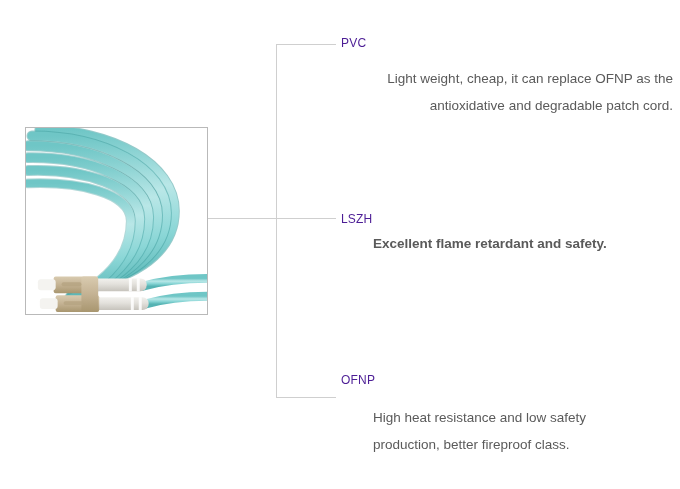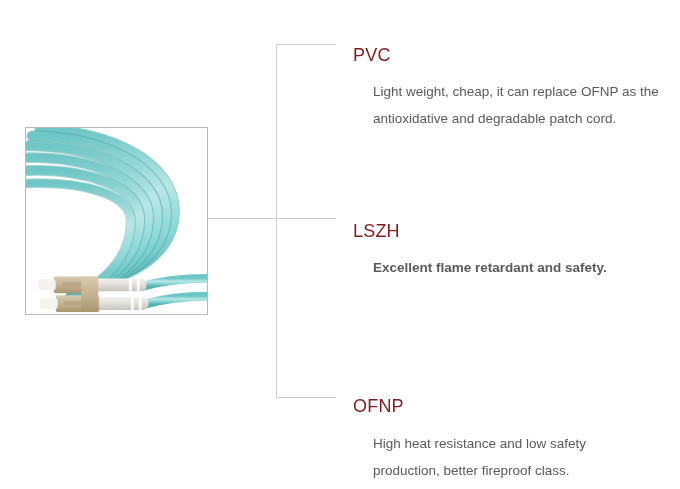--- a/index.html
+++ b/index.html
@@ -51,41 +51,41 @@
   #leader-mid   { left: 208px; top: 218px; width: 128px; }
   #leader-bot   { left: 276px; top: 397px; width: 60px; }
 
   
   .section {
     position: absolute;
     left: 341px;
     width: 330px;
   }
   .sec-heading {
-    font-size: 18px;
+    font-size: 12px;
     line-height: 22px;
-    color: #7f1d1d;
+    color: #4c1d95;
     font-weight: 400;
     letter-spacing: 0.2px;
-    margin: 12px;
+    margin: 0;
     white-space: nowrap;
   }
   .sec-body {
     margin: 0;
     padding-left: 32px;
     font-size: 13.5px;
     line-height: 27px;
     color: #5a5a5a;
     font-weight: 400;
   }
   #section-pvc  { top: 32px; }
-  #section-pvc  .sec-body { margin-top: 3px; width: 300px; }
+  #section-pvc  .sec-body { margin-top: 11px; width: 300px; text-align: right; }
   #section-lszh { top: 208px; }
   #section-lszh .sec-body { width: 300px; font-weight: bold; }
-  #section-ofnp { top: 383px; }
+  #section-ofnp { top: 369px; }
   #section-ofnp .sec-body { margin-top: 13px; width: 280px; }
 </style>
 </head>
 <body>
 
 <div id="photo-frame">
   <svg viewBox="0 0 183 188" preserveAspectRatio="none">
     <defs>
       <linearGradient id="jacket" x1="0" y1="0" x2="0" y2="1">
         <stop offset="0%" stop-color="#6fc6c6"></stop>

